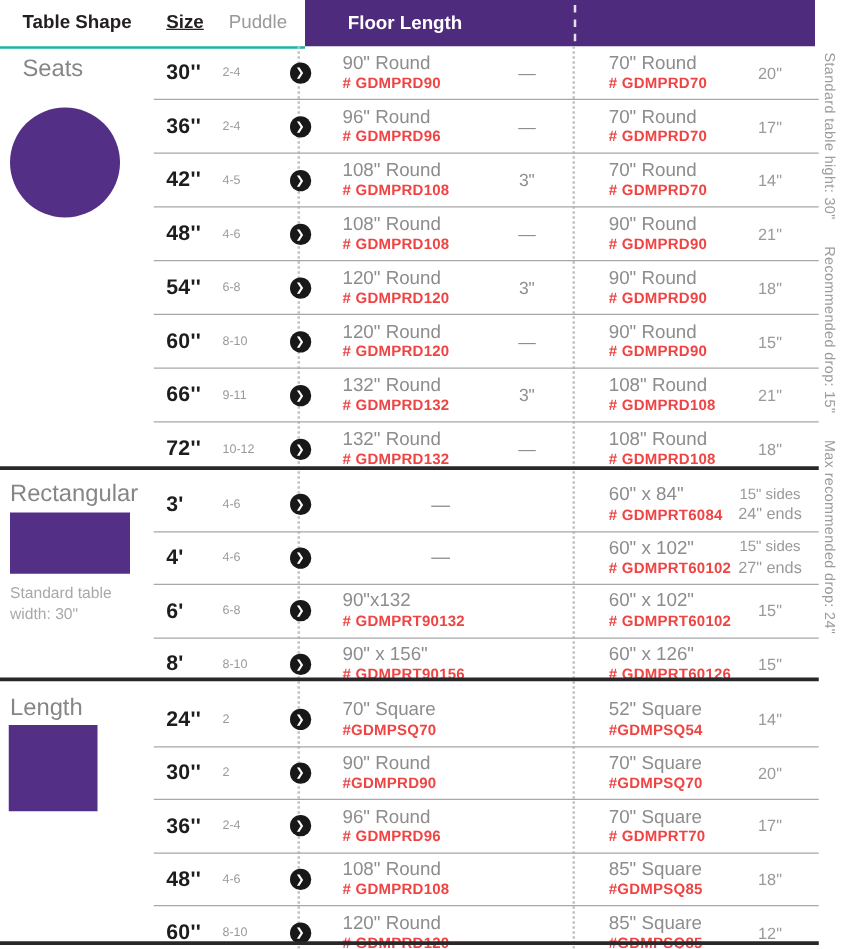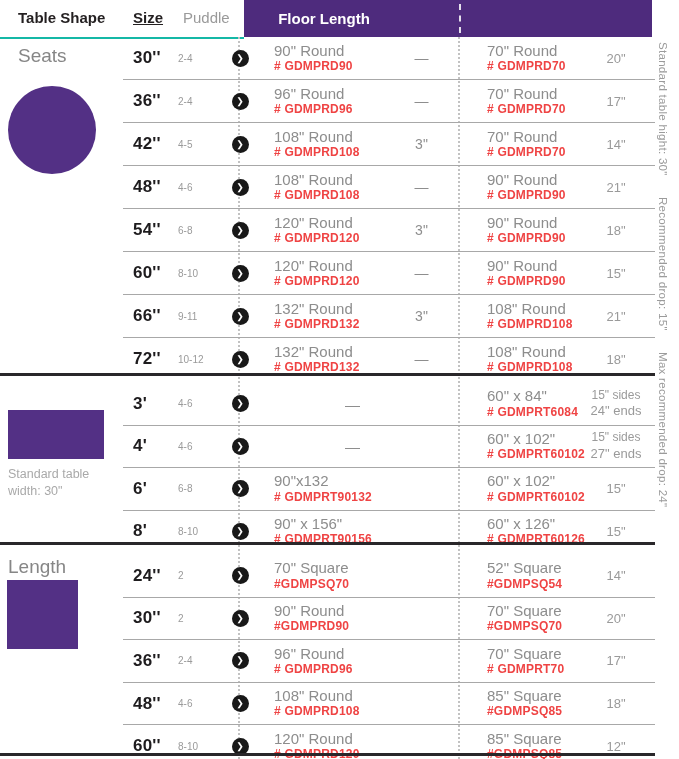--- a/index.html
+++ b/index.html
@@ -84,20 +84,21 @@
     <span class="hr-label hr-floor">Floor Length</span>
     <span class="hr-divider"></span>
     <span class="hr-label hr-mid">Mid Length</span>
   </div>
 
   <div class="vdot vdot-1"></div>
   <div class="vdot vdot-2"></div>
 
   <div class="sec-label lbl-round">Seats</div>
   <div class="shape shape-circle"></div>
+  <div class="sec-label lbl-rect">Rectangular</div>
   <div class="shape shape-rect"></div>
   <div class="shape-caption">Standard table width: 30"</div>
   <div class="sec-label lbl-square">Length</div>
   <div class="shape shape-square"></div>
 
   <div class="table-body">
       <div class="section section-round">
         <div class="row">
     <div class="c-size">30''</div>
     <div class="c-seats">2-4</div>

